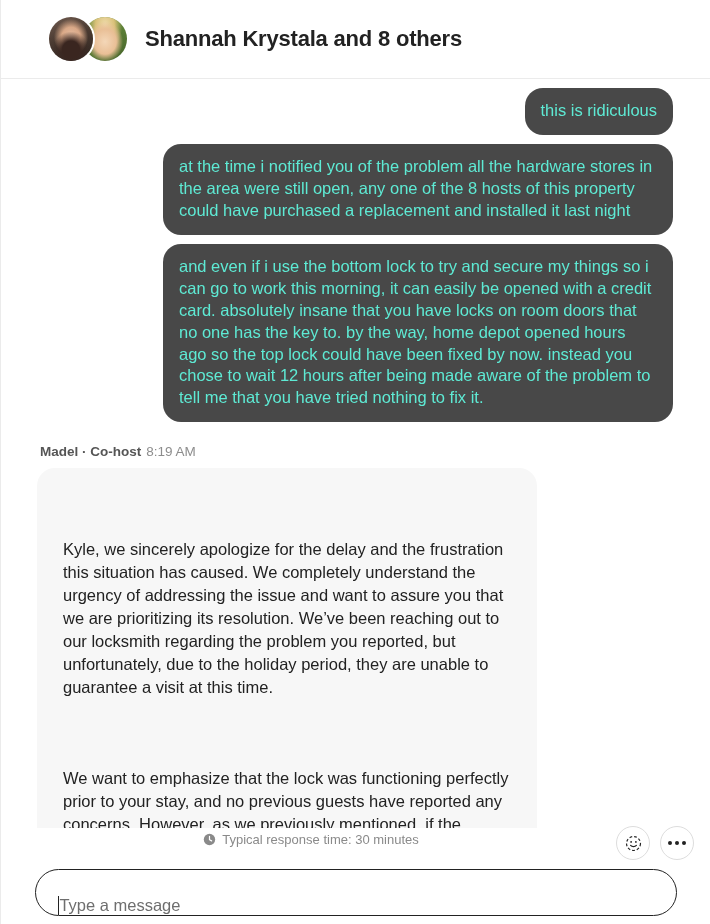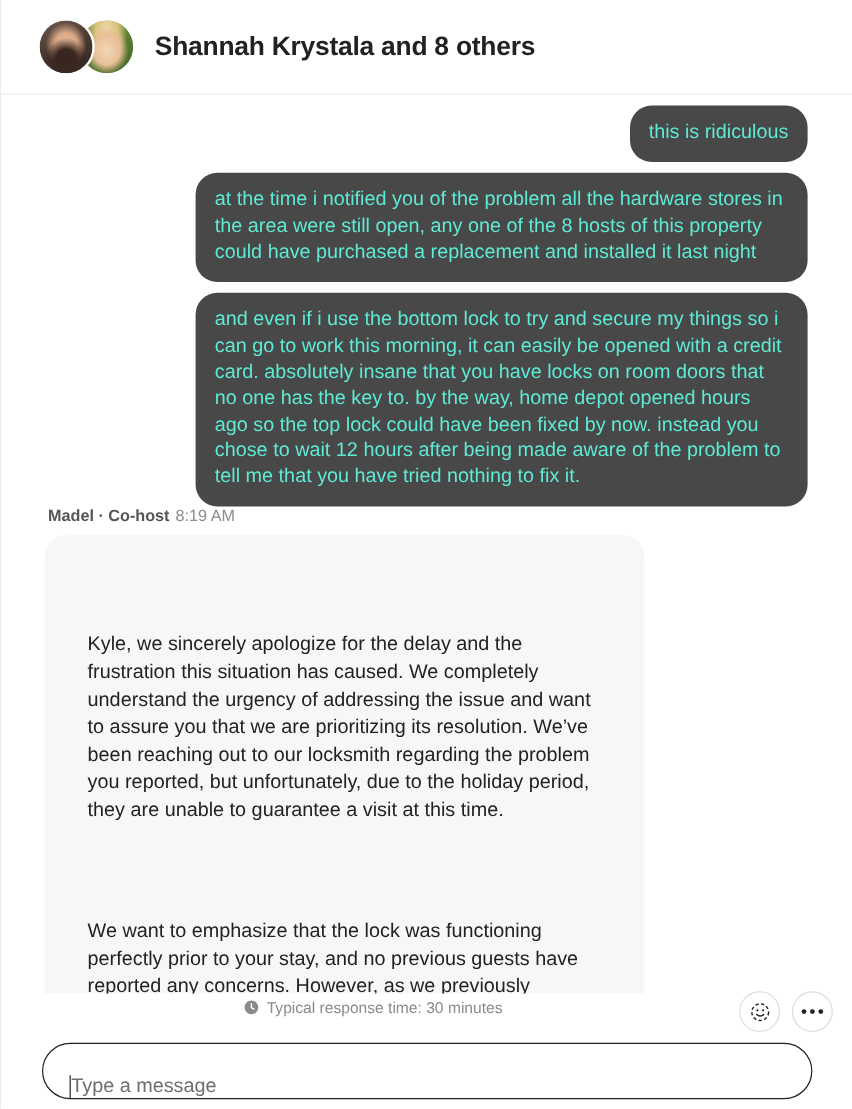--- a/index.html
+++ b/index.html
@@ -17,21 +17,21 @@
     border-left: 1px solid #ebebeb;
     overflow: hidden;
   }
 
   
   .header {
     position: absolute; top: 0; left: 0;
     width: 710px; height: 79px;
     border-bottom: 1px solid #ebebeb;
     display: flex; align-items: center;
-    padding-left: 30px;
+    padding-left: 46px;
     background: #ffffff;
   }
   .avatars { position: relative; width: 84px; height: 48px; flex: none; }
   .avatar {
     position: absolute; top: 0;
     width: 48px; height: 48px;
     border-radius: 50%;
     overflow: hidden;
     border: 2px solid #ffffff;
   }
@@ -87,24 +87,25 @@
     background: #484848;
     color: #5eead4;
   }
   .bubble.received {
     background: #f7f7f7;
     color: #222222;
     max-width: 500px;
     padding: 18px 20px 18px 20px;
     line-height: 1.39;
   }
-  .bubble.received p { margin: 16px; }
+  .bubble.received p { margin: 6px; }
   .bubble.received p + p { margin-top: 17px; }
 
   .meta {
+    margin-top: 22px;
     margin-bottom: 1px;
     font-size: 13.5px;
     padding-left: 3px;
     white-space: nowrap;
   }
   .meta .who { color: #555555; font-weight: bold; }
   .meta .time { color: #8d8d8d; margin-left: 5px; }
 
   
   .footer-note {

